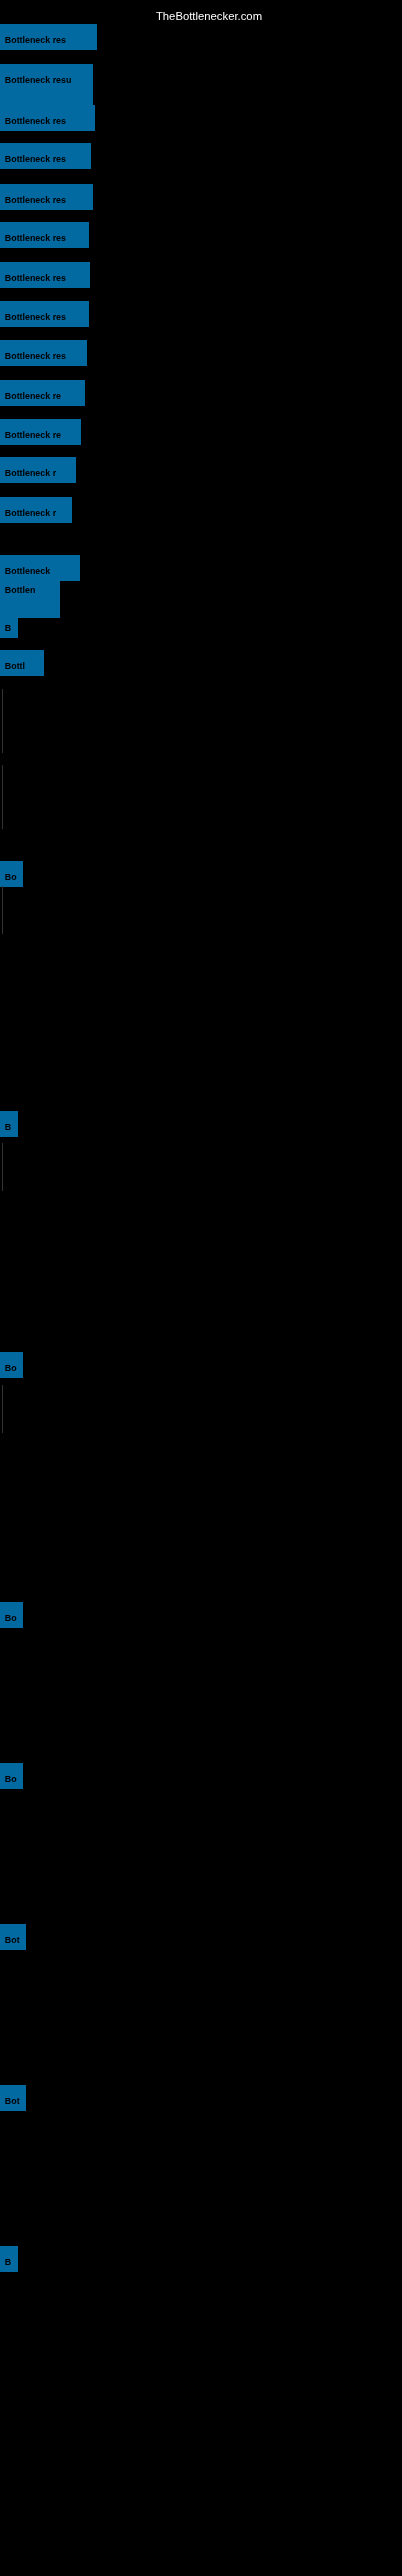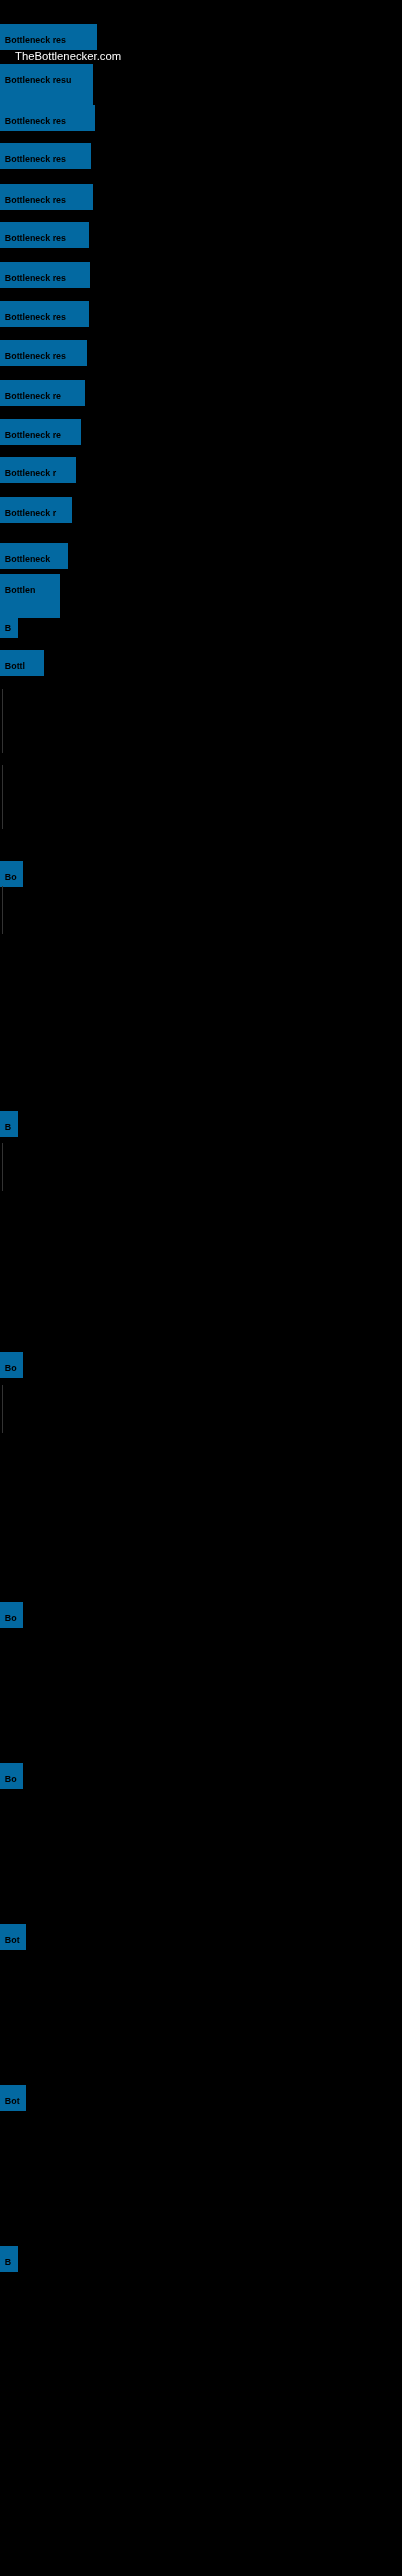--- a/index.html
+++ b/index.html
@@ -10,27 +10,26 @@
     body {
       background-color: #000000;
       width: 403px;
       min-height: 2576px;
       font-family: Arial, sans-serif;
       position: relative;
     }
     .site-title {
       color: #ffffff;
       font-size: 11.3px;
-      text-align: left;
+      text-align: center;
       padding: 6.4px 0;
       position: absolute;
       top: 4px;
       left: 15px;
       right: 0;
-      margin-top: 40px;
     }
     .bottleneck-item {
       position: absolute;
       background-color: #0369a1;
       color: #000000;
       font-size: 8.9px;
       font-weight: bold;
       padding: 3.2px 4.8px;
       white-space: nowrap;
       overflow: hidden;
@@ -54,21 +53,21 @@
 <div class="bottleneck-item" style="top: 143px; height: 26px; width: 91px; line-height: 26px;">Bottleneck res</div>
 <div class="bottleneck-item" style="top: 184px; height: 26px; width: 93px; line-height: 26px;">Bottleneck res</div>
 <div class="bottleneck-item" style="top: 222px; height: 26px; width: 89px; line-height: 26px;">Bottleneck res</div>
 <div class="bottleneck-item" style="top: 262px; height: 26px; width: 90px; line-height: 26px;">Bottleneck res</div>
 <div class="bottleneck-item" style="top: 301px; height: 26px; width: 89px; line-height: 26px;">Bottleneck res</div>
 <div class="bottleneck-item" style="top: 340px; height: 26px; width: 87px; line-height: 26px;">Bottleneck res</div>
 <div class="bottleneck-item" style="top: 380px; height: 26px; width: 85px; line-height: 26px;">Bottleneck re</div>
 <div class="bottleneck-item" style="top: 419px; height: 26px; width: 81px; line-height: 26px;">Bottleneck re</div>
 <div class="bottleneck-item" style="top: 457px; height: 26px; width: 76px; line-height: 26px;">Bottleneck r</div>
 <div class="bottleneck-item" style="top: 497px; height: 26px; width: 72px; line-height: 26px;">Bottleneck r</div>
-<div class="bottleneck-item" style="top: 543px; height: 26px; width: 68px; line-height: 26px;">Bottleneck</div>
+<div class="bottleneck-item" style="top: 555px; height: 26px; width: 80px; line-height: 26px;">Bottleneck</div>
 <div class="bottleneck-item" style="top: 574px; height: 44px; width: 60px; line-height: 26px;">Bottlen</div>
 <div class="bottleneck-item" style="top: 612px; height: 26px; width: 17.7px; line-height: 26px;">B</div>
 <div class="bottleneck-item" style="top: 650px; height: 26px; width: 44px; line-height: 26px;">Bottl</div>
 <div class="bottleneck-item" style="top: 861px; height: 26px; width: 22.5px; line-height: 26px;">Bo</div>
 <div class="bottleneck-item" style="top: 1111px; height: 26px; width: 17.7px; line-height: 26px;">B</div>
 <div class="bottleneck-item" style="top: 1352px; height: 26px; width: 22.5px; line-height: 26px;">Bo</div>
 <div class="bottleneck-item" style="top: 1602px; height: 26px; width: 22.5px; line-height: 26px;">Bo</div>
 <div class="bottleneck-item" style="top: 1763px; height: 26px; width: 22.5px; line-height: 26px;">Bo</div>
 <div class="bottleneck-item" style="top: 1924px; height: 26px; width: 26px; line-height: 26px;">Bot</div>
 <div class="bottleneck-item" style="top: 2085px; height: 26px; width: 26px; line-height: 26px;">Bot</div>

